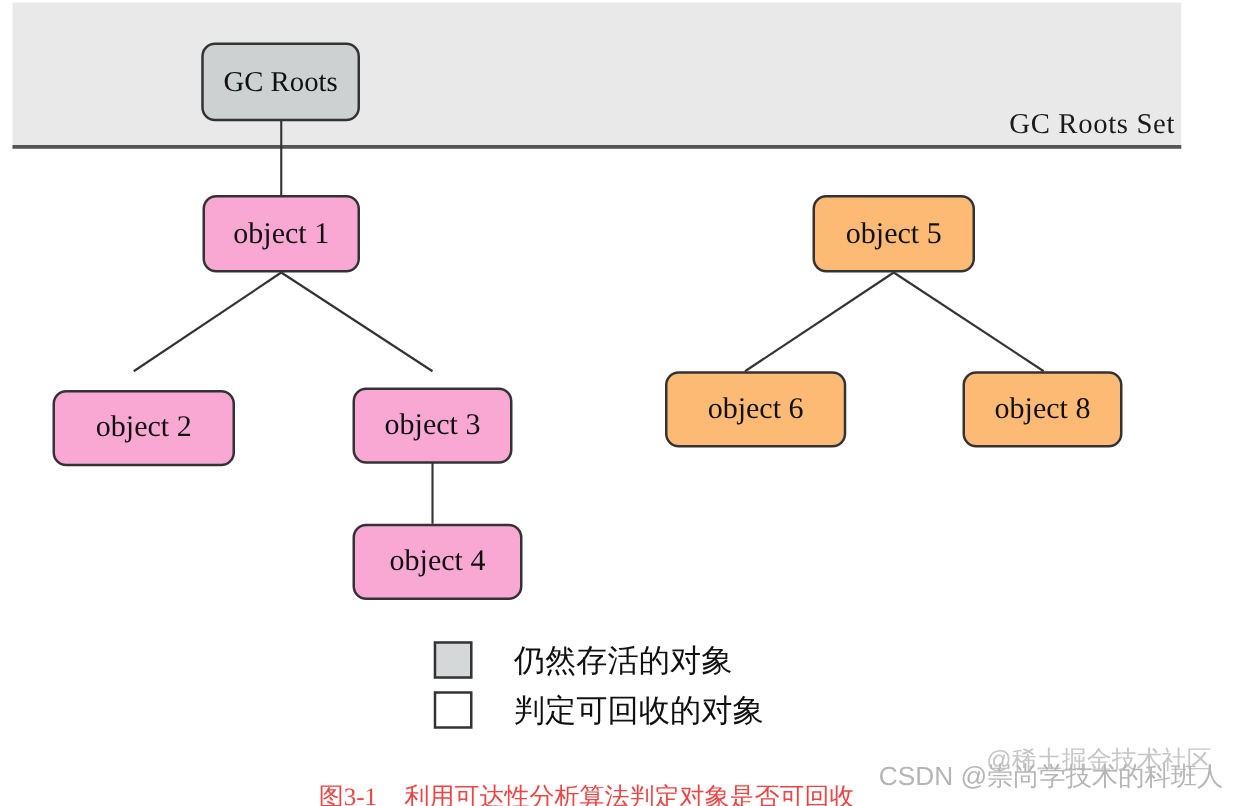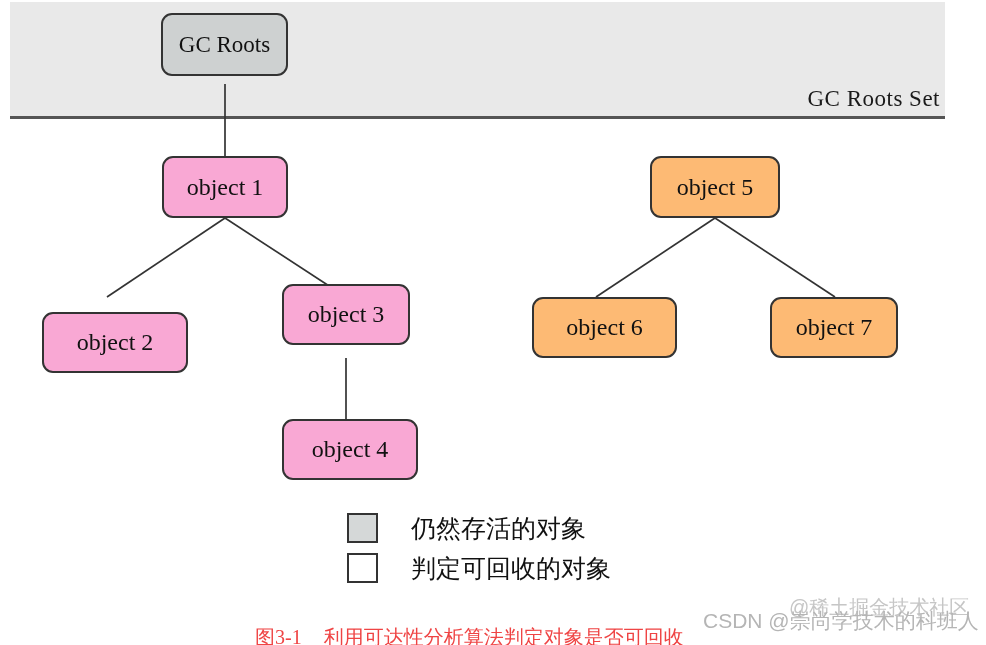--- a/index.html
+++ b/index.html
@@ -55,24 +55,24 @@
     align-items: center;
     justify-content: center;
     font-size: 24px;
     color: #111111;
     box-sizing: border-box;
   }
   .node.alive { background: #f9a8d4; }
   .node.recyclable { background: #fdba74; }
   .node.root { background: #ced1d1; border-width: 2px; }
 
-  .n-gcroots { left: 161px; top: 13px;  width: 127px; height: 63px; font-size: 23px; }
+  .n-gcroots { left: 161px; top: 34px;  width: 127px; height: 63px; font-size: 23px; }
   .n-obj1    { left: 162px; top: 156px; width: 126px; height: 62px; }
   .n-obj2    { left: 42px;  top: 312px; width: 146px; height: 61px; }
-  .n-obj3    { left: 282px; top: 284px; width: 128px; height: 61px; }
+  .n-obj3    { left: 282px; top: 310px; width: 128px; height: 61px; }
   .n-obj4    { left: 282px; top: 419px; width: 136px; height: 61px; }
   .n-obj5    { left: 650px; top: 156px; width: 130px; height: 62px; }
   .n-obj6    { left: 532px; top: 297px; width: 145px; height: 61px; }
   .n-obj7    { left: 770px; top: 297px; width: 128px; height: 61px; }
 
   
   .legend {
     position: absolute;
     left: 347px;
     top: 513px;
@@ -151,21 +151,21 @@
   <div class="node alive n-obj2">object 2</div>
 
   <div class="node alive n-obj3">object 3</div>
 
   <div class="node alive n-obj4">object 4</div>
 
   <div class="node recyclable n-obj5">object 5</div>
 
   <div class="node recyclable n-obj6">object 6</div>
 
-  <div class="node recyclable n-obj7">object 7</div>
+  <div class="node recyclable n-obj7">object 8</div>
 
   <div class="legend">
     <div class="legend-row">
       <span class="legend-swatch alive"></span>
       <span class="legend-label">仍然存活的对象</span>
     </div>
     <div class="legend-row">
       <span class="legend-swatch recyclable"></span>
       <span class="legend-label">判定可回收的对象</span>
     </div>

